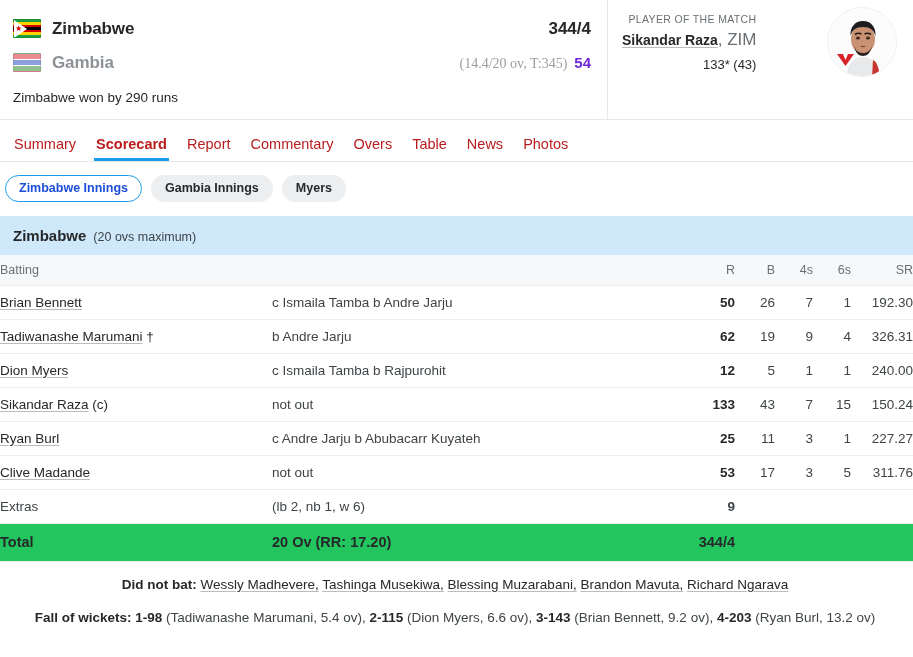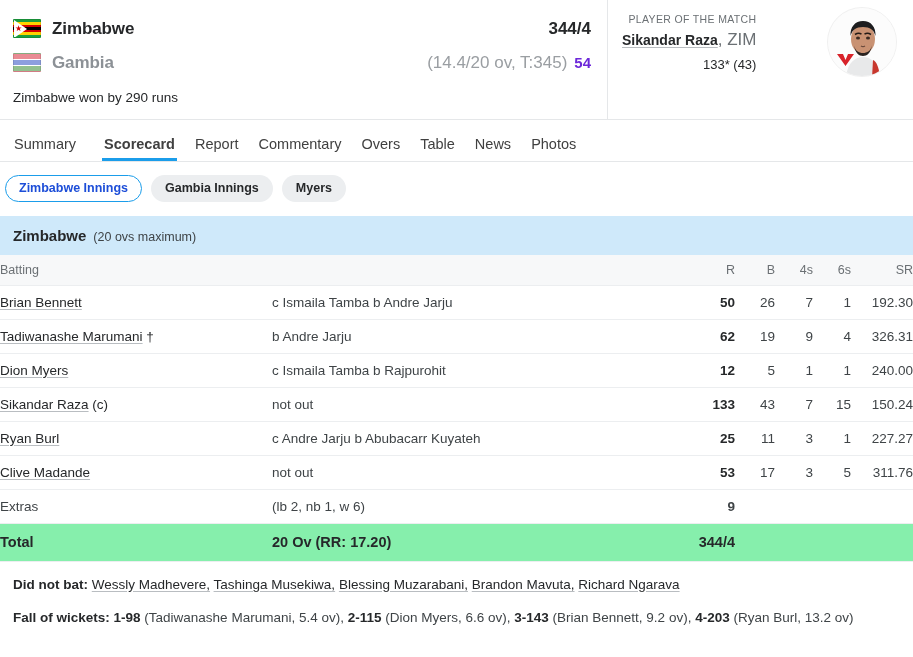--- a/index.html
+++ b/index.html
@@ -68,21 +68,21 @@
     letter-spacing: -.1px;
   }
   .team-name.loser { color: #8c9196; font-weight: bold; }
   .score-area {
     margin-left: auto;
     display: flex;
     align-items: baseline;
     gap: 7px;
     white-space: nowrap;
   }
-  .score-meta { font-size: 17px; color: #9a9ea2; }
+  .score-meta { font-size: 14px; color: #9a9ea2; font-family: Liberation Serif, serif; }
   .score-main { font-size: 17px; font-weight: bold; }
   .score-main.loser { font-size: 15px; font-weight: bold; color: #6d28d9; }
   .result-line {
     font-size: 13.5px;
     margin-top: 12px;
     color: #26282a;
   }
   .match-right {
     flex: 1;
     padding: 12px 12px 0 14px;
@@ -124,27 +124,27 @@
   .tabs {
     display: flex;
     align-items: flex-end;
     gap: 20px;
     padding: 0 14px;
     height: 42px;
     border-bottom: 1px solid #e5e7e9;
   }
   .tab {
     font-size: 14.5px;
-    color: #404040;
+    color: #b91c1c;
     padding-bottom: 9px;
     cursor: pointer;
     position: relative;
     white-space: nowrap;
   }
-  .tab.active { font-weight: bold; margin-left: 8px; }
+  .tab.active { font-weight: bold; }
   .tab.active::after {
     content: "";
     position: absolute;
     left: -2px; right: -2px; bottom: 0;
     height: 3px;
     background: #1b9dea;
   }
 
   
   .chips {
@@ -219,25 +219,25 @@
   .player-link {
     text-decoration: underline;
     text-underline-offset: 2px;
     text-decoration-color: #b9bdc1;
     color: #26282a;
     cursor: pointer;
   }
   .role-mark { color: #26282a; text-decoration: none; }
   tr.extras-row td { color: #3f4447; }
   tr.extras-row td.c-dis { color: #3f4447; margin-left: 41px; }
-  tr.total-row { background: #86efac; height: 38px; }
+  tr.total-row { background: #22c55e; height: 38px; }
   tr.total-row td { font-weight: bold; font-size: 14.5px; color: #26282a; border-bottom: 1px solid #eceef0; }
 
   
-  .notes { padding: 13px 16px 0 13px; font-size: 13.5px; line-height: 1.45; }
+  .notes { padding: 13px 16px 0 13px; font-size: 13.5px; line-height: 1.45; text-align: center; }
   .note-block { margin-bottom: 14px; }
   .note-label { font-weight: bold; }
   .dnb-name {
     text-decoration: underline;
     text-underline-offset: 2px;
     text-decoration-color: #b9bdc1;
     cursor: pointer;
     color: #26282a;
   }
   .fow-key { font-weight: bold; }

